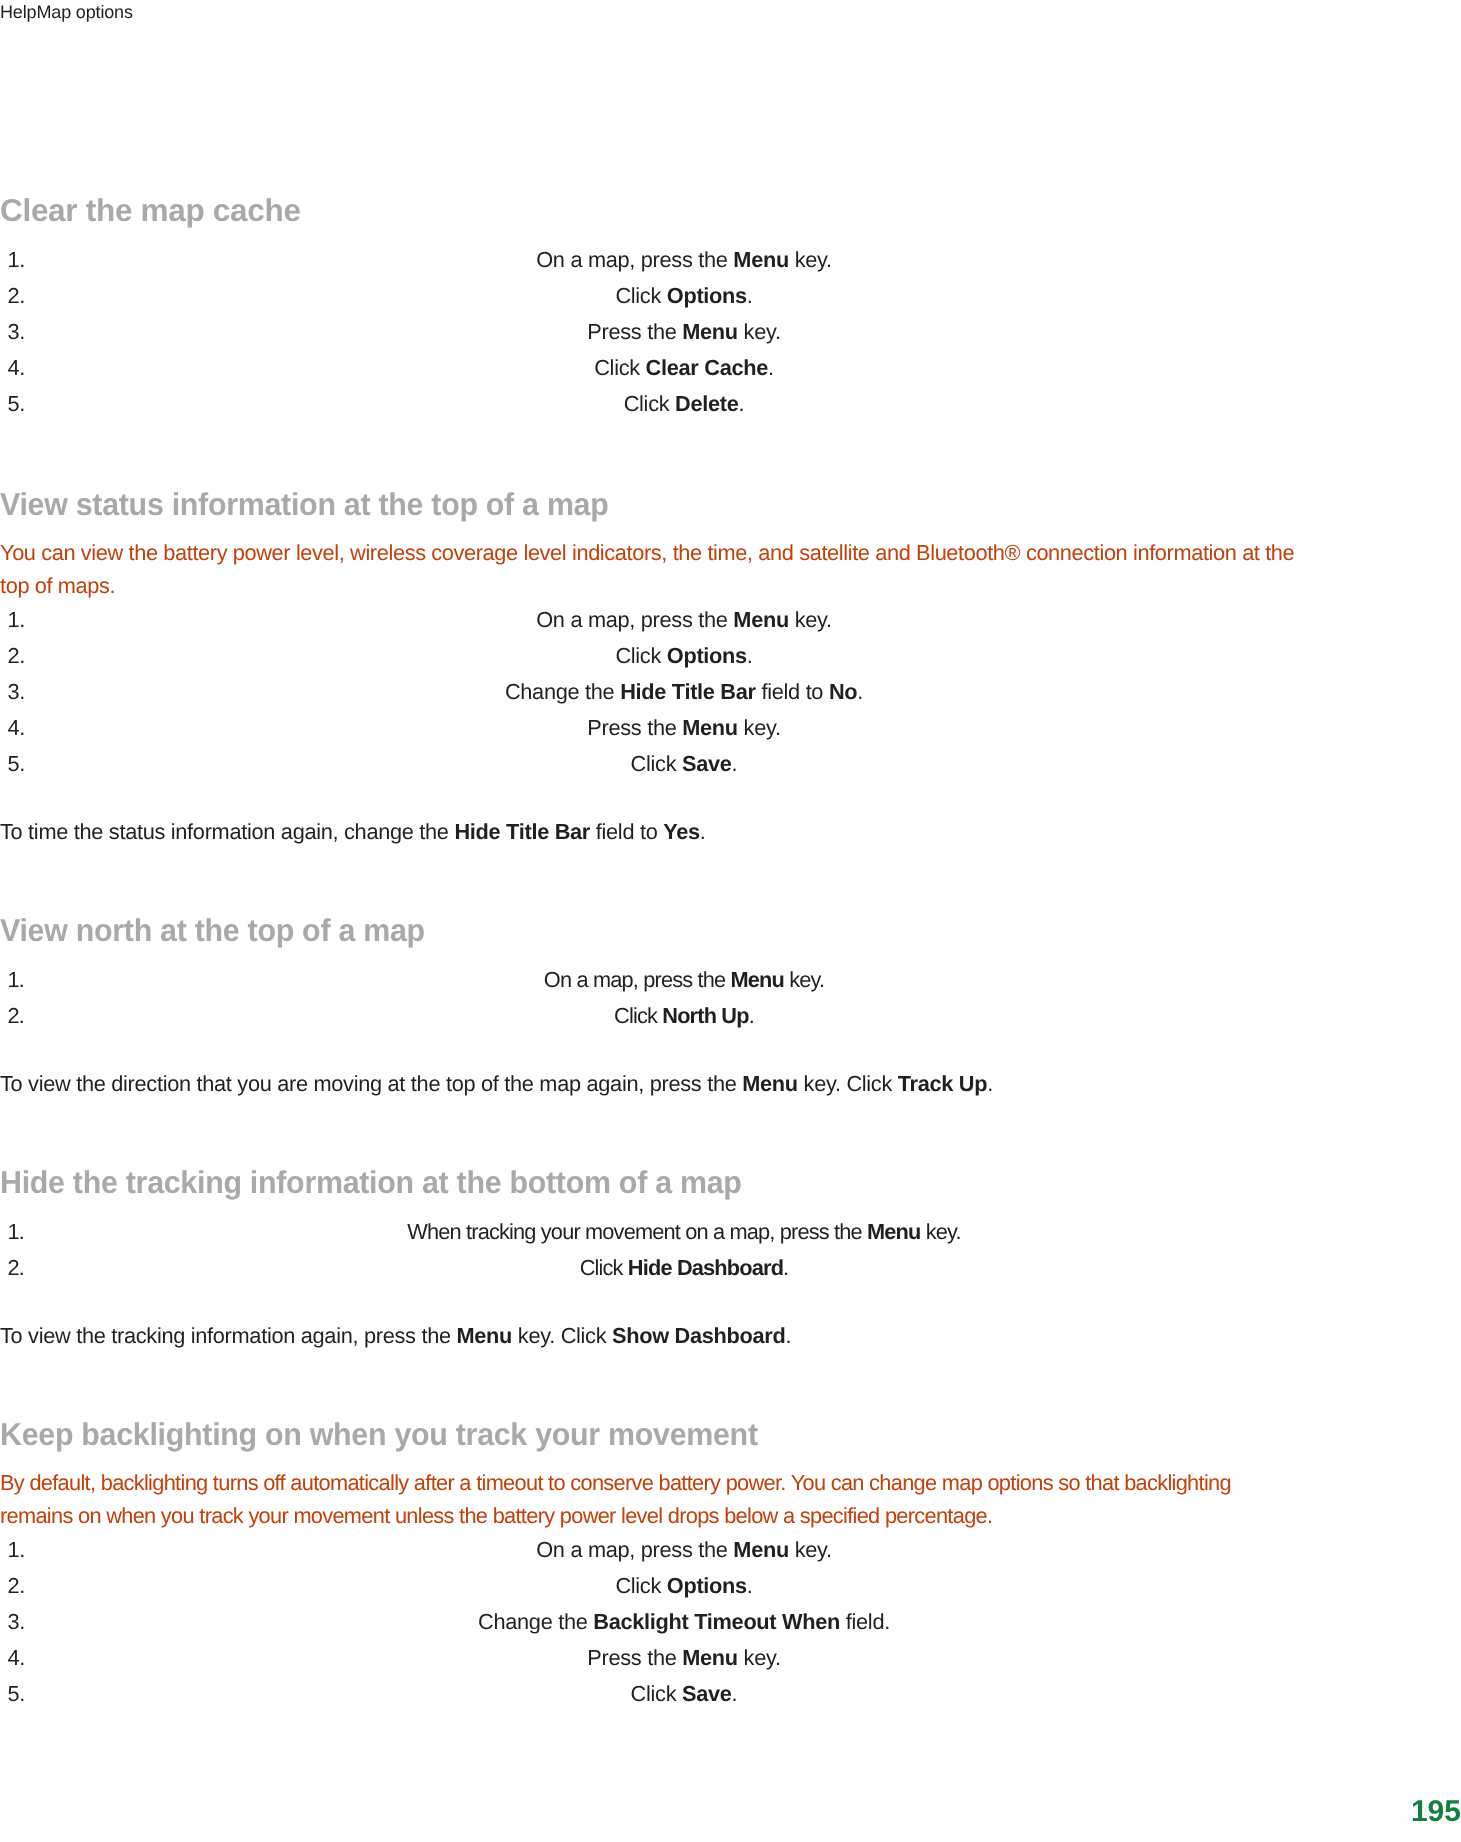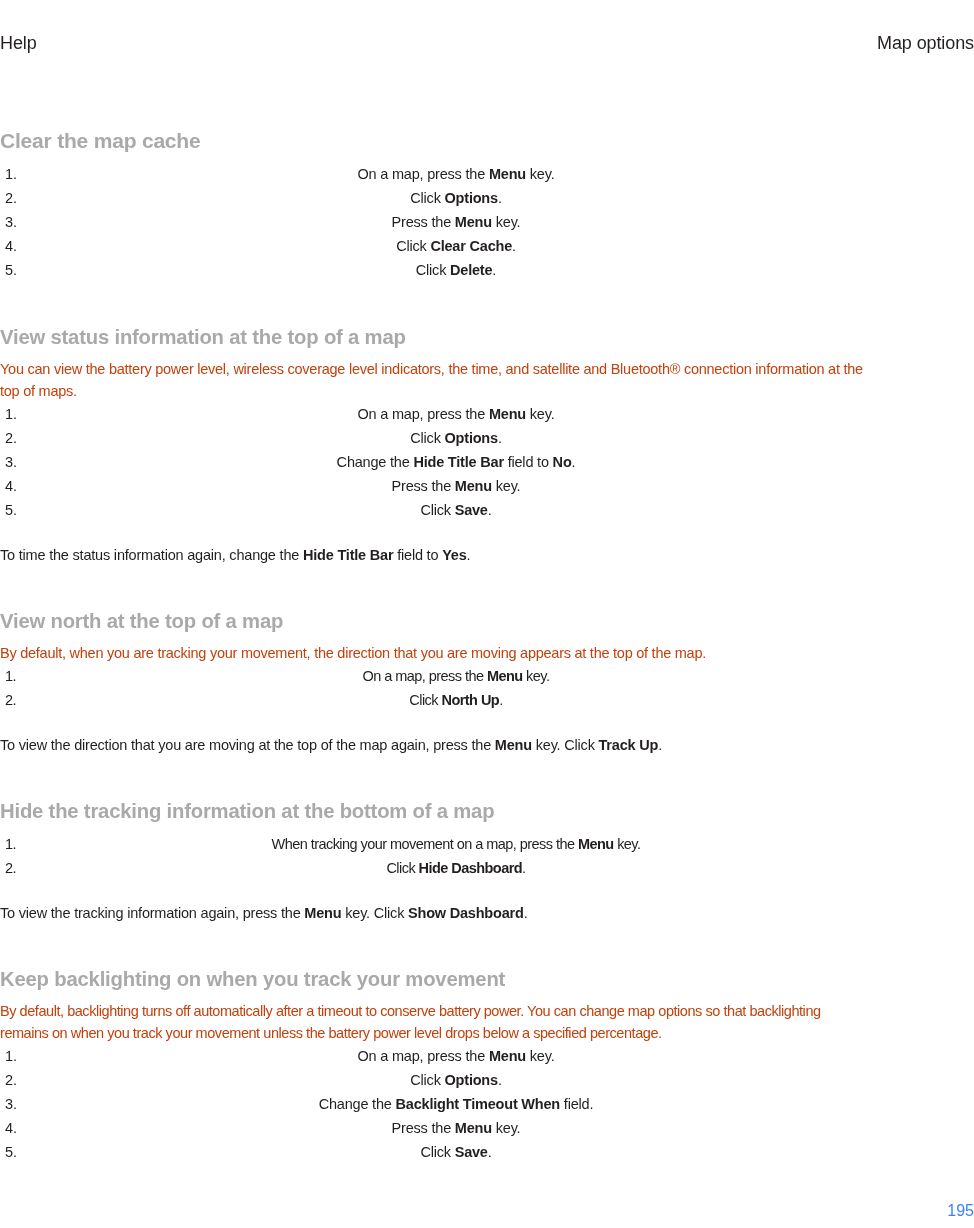--- a/index.html
+++ b/index.html
@@ -22,26 +22,25 @@
 
   
   .running-header {
     position: absolute;
     top: 0px;
     left: 0px;
     width: 974px;
     height: 20px;
     display: flex;
     align-items: flex-start;
-    justify-content: space-between;
-    font-size: 18px;
+    justify-content: flex-start;
+    font-size: 12px;
     line-height: 16px;
     color: #231f20;
     letter-spacing: -0.1px;
-    margin-top: 35px;
   }
   .running-header .hdr-left  { padding-left: 0px; }
   .running-header .hdr-right { padding-right: 0px; }
 
   
   .content {
     position: absolute;
     top: 128px;
     left: 0px;
     width: 872px;
@@ -121,23 +120,23 @@
   .gap-after-list { height: 22px; }
   .block { margin: 0; }
 
   .sec-spacer-lg { height: 42px; }
 
   
   .folio {
     position: absolute;
     right: 0px;
     bottom: 8px;
-    font-size: 16px;
-    font-weight: normal;
-    color: #3b82f6;
+    font-size: 20px;
+    font-weight: bold;
+    color: #15803d;
     letter-spacing: 0px;
   }
 </style>
 </head>
 <body>
 
 <div class="page">
 
   <div class="running-header">
     <span class="hdr-left">Help</span>
@@ -168,21 +167,20 @@
           <li><span>Press the </span><b>Menu</b><span> key.</span></li>
           <li><span>Click </span><b>Save</b><span>.</span></li>
         </ol>
         <div class="gap-after-list"></div>
         <p class="note"><span>To time the status information again, change the </span><b>Hide Title Bar</b><span> field to </span><b>Yes</b><span>.</span></p>
       </section>
       <div class="sec-spacer-lg"></div>
       <section class="block">
         <h2 class="section-title condensed">View north at the top of a map</h2>
         <div class="gap-title"></div>
-        <p class="intro">By default, when you are tracking your movement, the direction that you are moving appears at the top of the map.</p>
         <ol class="steps narrow">
           <li><span>On a map, press the </span><b>Menu</b><span> key.</span></li>
           <li><span>Click </span><b>North Up</b><span>.</span></li>
         </ol>
         <div class="gap-after-list"></div>
         <p class="note"><span>To view the direction that you are moving at the top of the map again, press the </span><b>Menu</b><span> key. Click </span><b>Track Up</b><span>.</span></p>
       </section>
       <div class="sec-spacer-lg"></div>
       <section class="block">
         <h2 class="section-title condensed">Hide the tracking information at the bottom of a map</h2>

